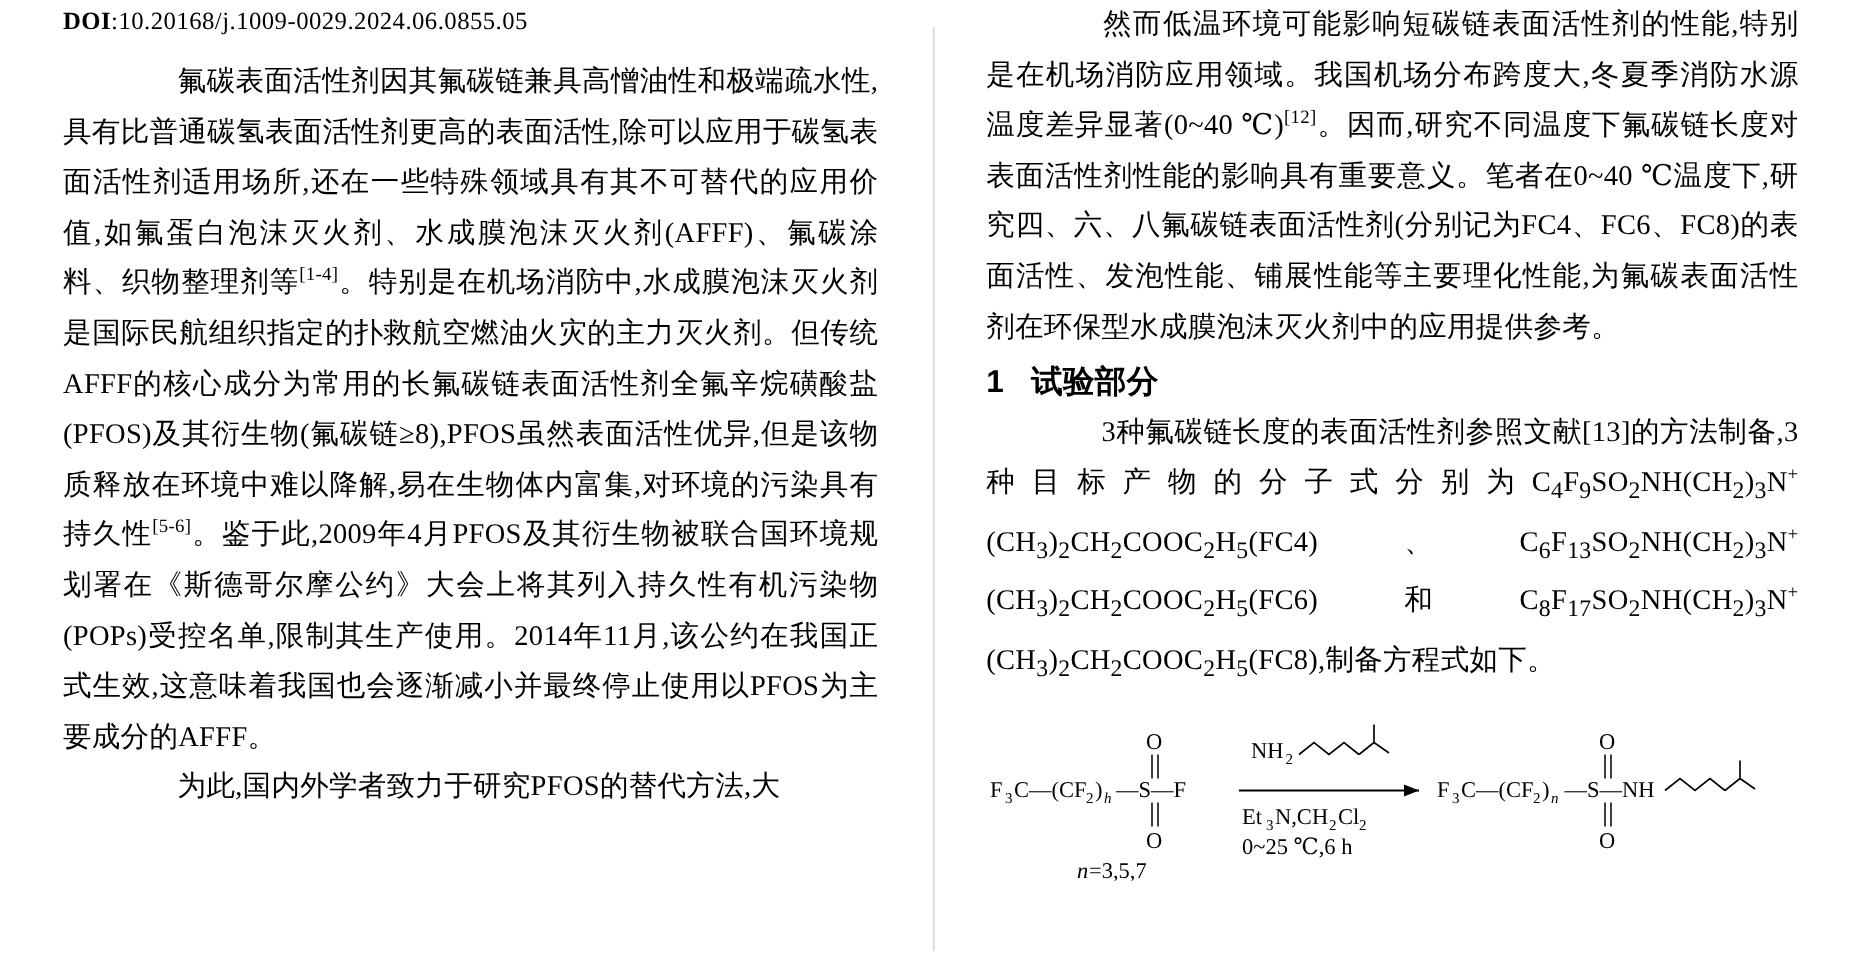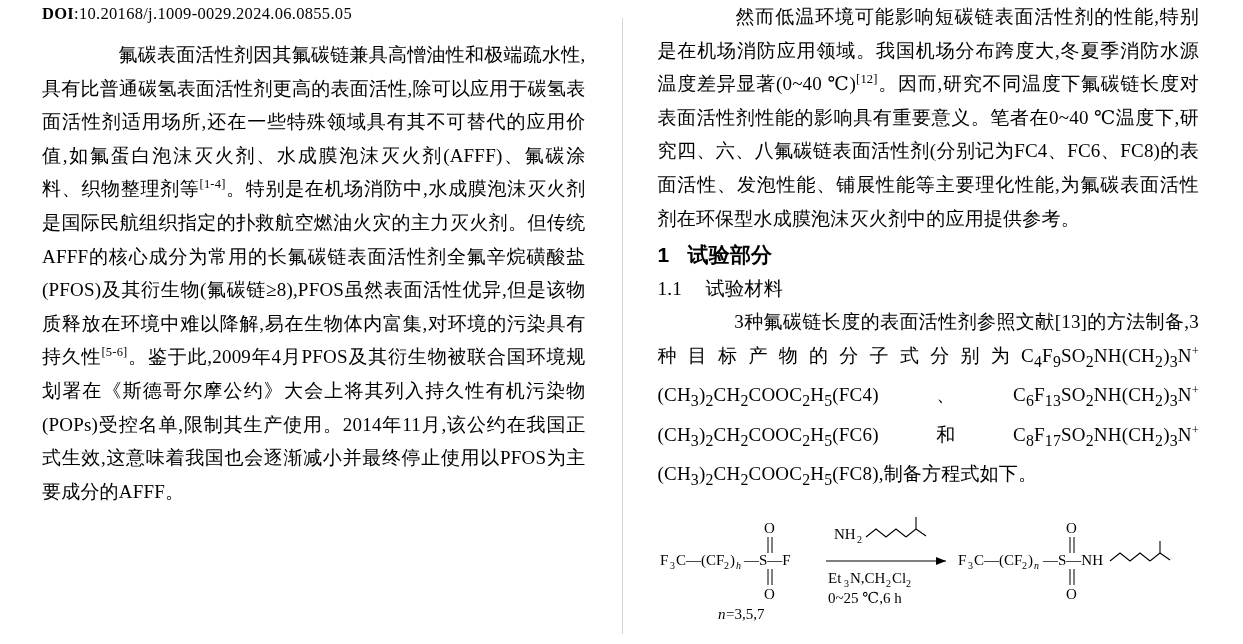--- a/index.html
+++ b/index.html
@@ -106,28 +106,28 @@
 
 <div class="page">
   <div class="divider"></div>
   <div class="columns">
 
     <div class="col col-left">
       <div class="doi"><b>DOI</b><span>:10.20168/j.1009-0029.2024.06.0855.05</span></div>
 
       <p class="body-text">　　氟碳表面活性剂因其氟碳链兼具高憎油性和极端疏水性,具有比普通碳氢表面活性剂更高的表面活性,除可以应用于碳氢表面活性剂适用场所,还在一些特殊领域具有其不可替代的应用价值,如氟蛋白泡沫灭火剂、水成膜泡沫灭火剂(AFFF)、氟碳涂料、织物整理剂等<sup>[1-4]</sup>。特别是在机场消防中,水成膜泡沫灭火剂是国际民航组织指定的扑救航空燃油火灾的主力灭火剂。但传统AFFF的核心成分为常用的长氟碳链表面活性剂全氟辛烷磺酸盐(PFOS)及其衍生物(氟碳链≥8),PFOS虽然表面活性优异,但是该物质释放在环境中难以降解,易在生物体内富集,对环境的污染具有持久性<sup>[5-6]</sup>。鉴于此,2009年4月PFOS及其衍生物被联合国环境规划署在《斯德哥尔摩公约》大会上将其列入持久性有机污染物(POPs)受控名单,限制其生产使用。2014年11月,该公约在我国正式生效,这意味着我国也会逐渐减小并最终停止使用以PFOS为主要成分的AFFF。</p>
 
+      <p class="body-text">　　为此,国内外学者致力于研究PFOS的替代方法,大</p>
     </div>
 
     <div class="col col-right">
       <p class="body-text">　　然而低温环境可能影响短碳链表面活性剂的性能,特别是在机场消防应用领域。我国机场分布跨度大,冬夏季消防水源温度差异显著(0~40 ℃)<sup>[12]</sup>。因而,研究不同温度下氟碳链长度对表面活性剂性能的影响具有重要意义。笔者在0~40 ℃温度下,研究四、六、八氟碳链表面活性剂(分别记为FC4、FC6、FC8)的表面活性、发泡性能、铺展性能等主要理化性能,为氟碳表面活性剂在环保型水成膜泡沫灭火剂中的应用提供参考。</p>
 
       <div class="heading1"><span class="num">1</span><span>试验部分</span></div>
 
-      <div class="heading2"><span class="num">1.1</span><span>试验材料</span></div>
 
       <p class="body-text">　　3种氟碳链长度的表面活性剂参照文献[13]的方法制备,3种目标产物的分子式分别为C<sub>4</sub>F<sub>9</sub>SO<sub>2</sub>NH(CH<sub>2</sub>)<sub>3</sub>N<sup>+</sup>(CH<sub>3</sub>)<sub>2</sub>CH<sub>2</sub>COOC<sub>2</sub>H<sub>5</sub>(FC4)、C<sub>6</sub>F<sub>13</sub>SO<sub>2</sub>NH(CH<sub>2</sub>)<sub>3</sub>N<sup>+</sup>(CH<sub>3</sub>)<sub>2</sub>CH<sub>2</sub>COOC<sub>2</sub>H<sub>5</sub>(FC6)和C<sub>8</sub>F<sub>17</sub>SO<sub>2</sub>NH(CH<sub>2</sub>)<sub>3</sub>N<sup>+</sup>(CH<sub>3</sub>)<sub>2</sub>CH<sub>2</sub>COOC<sub>2</sub>H<sub>5</sub>(FC8),制备方程式如下。</p>
 
       <div class="scheme">
         <svg width="580" height="118" viewBox="0 0 580 118" xmlns="http://www.w3.org/2000/svg">
           <g font-family="Liberation Serif, DejaVu Serif, serif" font-size="15" fill="#000">
 
             <text x="2" y="62">F</text>
             <text x="12" y="66" font-size="10">3</text>
             <text x="18" y="62">C—(CF</text>

